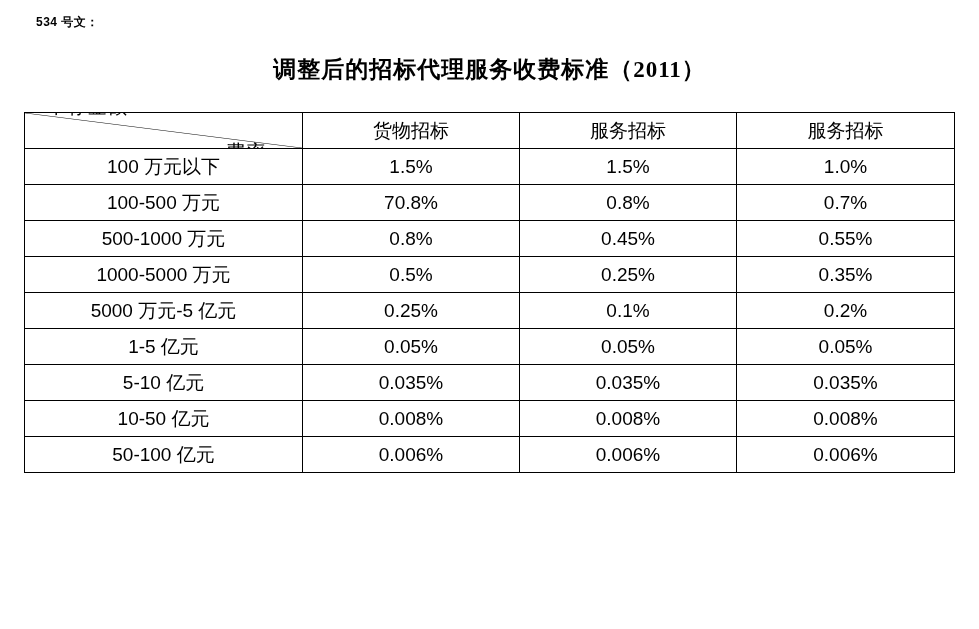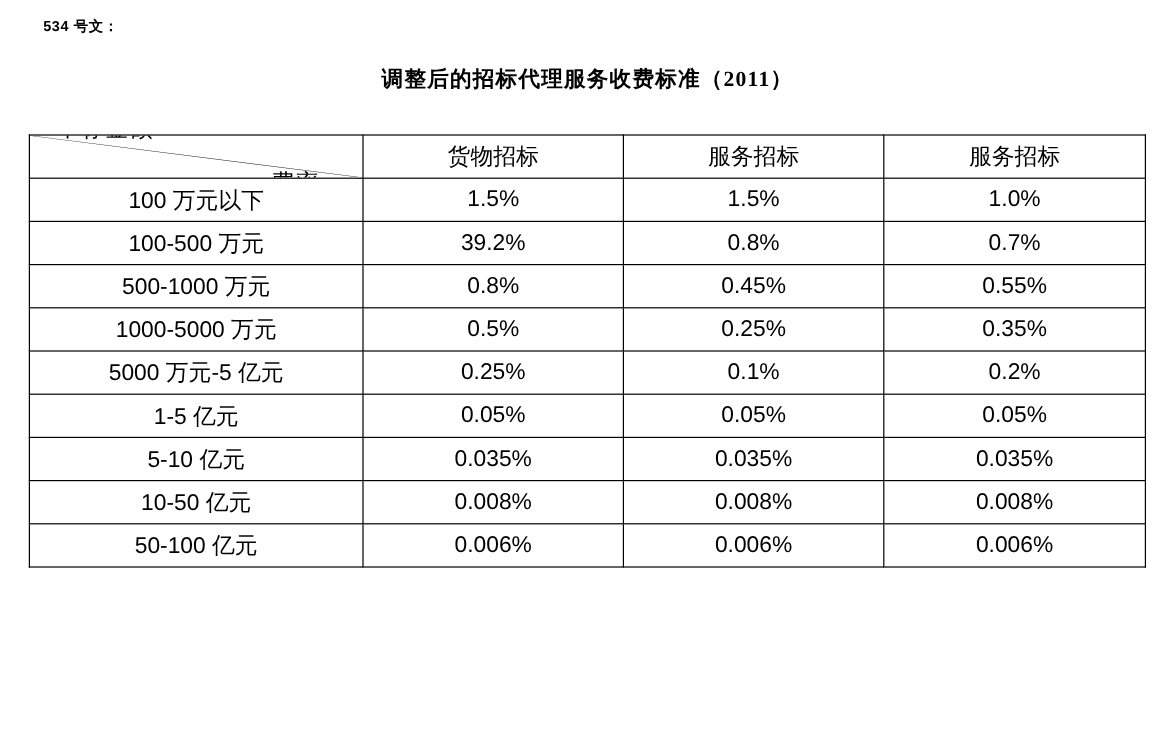--- a/index.html
+++ b/index.html
@@ -29,21 +29,21 @@
     font-weight: bold;
     letter-spacing: 0.5px;
   }
   .doc-title {
     position: absolute;
     left: 0;
     top: 54px;
     width: 979px;
     text-align: center;
     font-family: "Liberation Serif", serif;
-    font-size: 18px;
+    font-size: 23px;
     font-weight: bold;
     letter-spacing: 1px;
   }
   table.fee-table {
     position: absolute;
     left: 24px;
     top: 112px;
     width: 930px;
     border-collapse: collapse;
     table-layout: fixed;
@@ -140,21 +140,21 @@
     </thead>
     <tbody>
       <tr>
         <td class="amount-cell">100 万元以下</td>
         <td class="rate-cell">1.5%</td>
         <td class="rate-cell">1.5%</td>
         <td class="rate-cell">1.0%</td>
       </tr>
       <tr>
         <td class="amount-cell">100-500 万元</td>
-        <td class="rate-cell">39.2%</td>
+        <td class="rate-cell">70.8%</td>
         <td class="rate-cell">0.8%</td>
         <td class="rate-cell">0.7%</td>
       </tr>
       <tr>
         <td class="amount-cell">500-1000 万元</td>
         <td class="rate-cell">0.8%</td>
         <td class="rate-cell">0.45%</td>
         <td class="rate-cell">0.55%</td>
       </tr>
       <tr>

